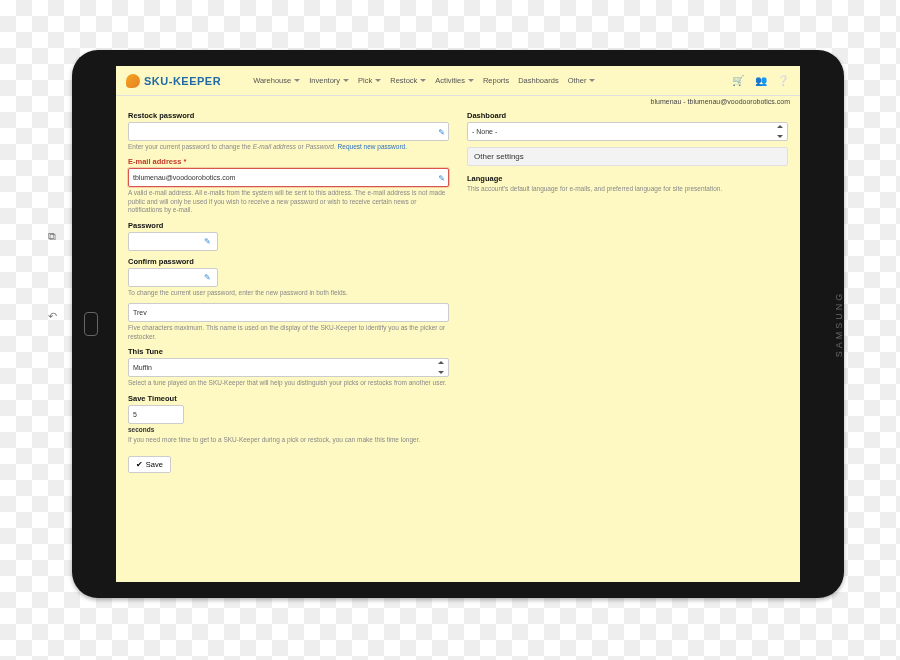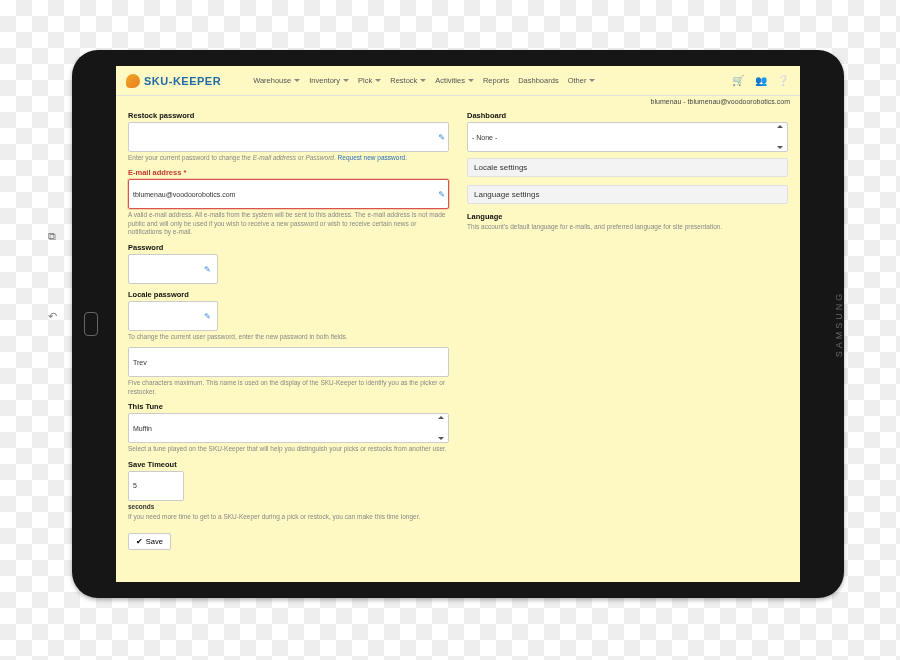--- a/index.html
+++ b/index.html
@@ -40,21 +40,21 @@
   
   .page { padding:6px 12px 12px 12px; }
   h1 { font-size:14px; font-weight:300; color:#333; margin-bottom:10px; }
   .cols { display:flex; gap:18px; }
   .col { flex:1; min-width:0; }
   .field { margin-bottom:6px; }
   .lbl { font-size:7.5px; font-weight:600; color:#111; display:block; margin-bottom:2px; }
   .lbl.req { color:#c0392b; }
   .star { color:#c0392b; }
   .input, select {
-    width:100%; height:30px; border:1px solid #ccc; border-radius:2px; background:#fff;
+    width:100%; height:19px; border:1px solid #ccc; border-radius:2px; background:#fff;
     font-size:7px; padding:0 4px; color:#333;
   }
   .with-icon { position:relative; }
   .with-icon .pencil { position:absolute; right:4px; top:50%; margin-top:-4px; color:#3b8fd6; font-size:8px;}
   .input.error { border-color:#d9534f; box-shadow:0 0 0 1px rgba(217,83,79,.25);}
   .input.short { width:90px; }
   .input.shorter { width:56px; }
   .help { font-size:6.5px; color:#888; line-height:1.3; margin-top:2px; }
   .help a { color:#2a6ebb; }
   .panel-head { background:#f3f3f3; border:1px solid #e0e0e0; border-radius:2px;
@@ -133,21 +133,21 @@
 
           <div class="field">
             <span class="lbl">Password</span>
             <div class="with-icon">
               <input class="input short" type="password" style="">
               <span class="pencil" style="left:76px;right:auto;">✎</span>
             </div>
           </div>
 
           <div class="field">
-            <span class="lbl">Locale password</span>
+            <span class="lbl">Confirm password</span>
             <div class="with-icon">
               <input class="input short" type="password" style="">
               <span class="pencil" style="left:76px;right:auto;">✎</span>
             </div>
             <div class="help">To change the current user password, enter the new password in both fields.</div>
           </div>
 
           <div class="field">
             <input class="input" value="Trev" style="">
             <div class="help">Five characters maximum. This name is used on the display of the SKU-Keeper to identify you as the picker or restocker.</div>
@@ -176,24 +176,23 @@
 
         <div class="col">
 
           <div class="field">
             <span class="lbl">Dashboard</span>
             <div class="up-down">
               <input class="input tall" readonly="" value="- None -" style="">
             </div>
           </div>
 
-          <div class="panel-head">Locale settings</div>
-
-
-          <div class="panel-head">Language settings</div>
+          <div class="panel-head">Other settings</div>
+
+
 
           <div class="field">
             <span class="lbl">Language</span>
             <div class="help">This account's default language for e-mails, and preferred language for site presentation.</div>
           </div>
 
         </div>
       </div>
     </div>
   </div>

